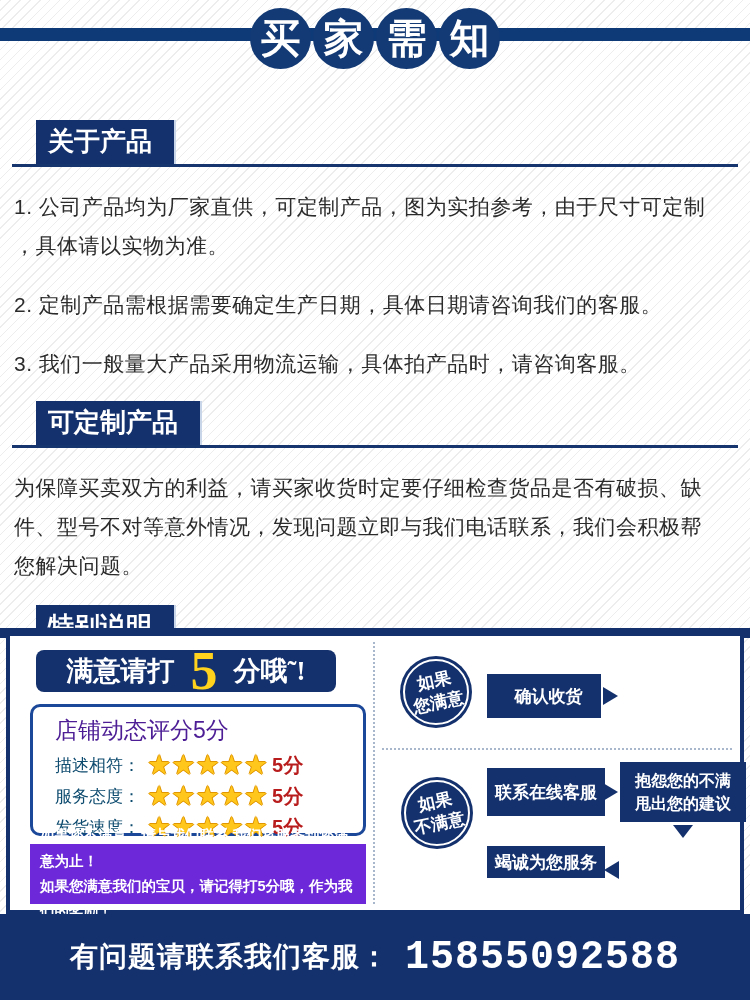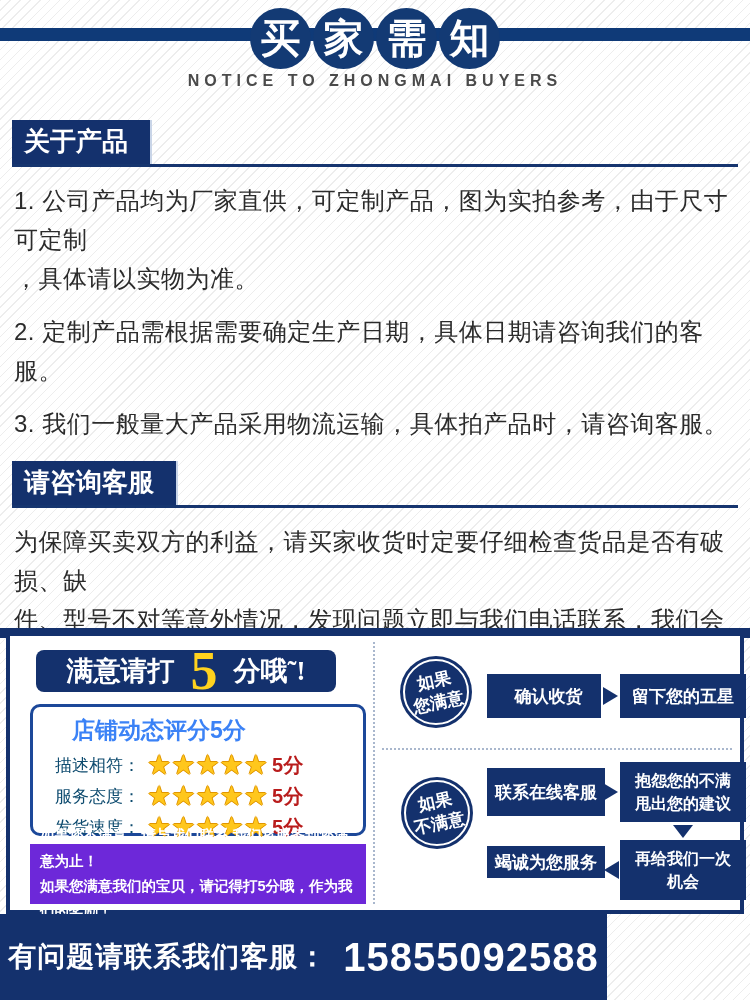--- a/index.html
+++ b/index.html
@@ -14,40 +14,40 @@
   .hdr { position:relative; height:106px; }
   .hdr-bar { position:absolute; top:28px; left:0; width:100%; height:13px; background:#0f3a78; }
   .hdr-circles { position:absolute; top:8px; left:0; width:100%; display:flex; justify-content:center; gap:2px; }
   .hdr-circle { width:61px; height:61px; border-radius:50%; background:#133a74; color:#fff;
     display:flex; align-items:center; justify-content:center; font-size:40px; font-weight:bold; }
   .hdr-sub { position:absolute; top:72px; width:100%; text-align:center;
     font-size:16px; font-weight:600; letter-spacing:5px; color:#4a4a4a; }
   
   .section-head { margin:0 12px; border-bottom:3px solid #16356f; }
   .section-title { display:inline-block; background:#14316d; color:#fff; font-size:26px; font-weight:bold;
-    padding:4px 22px 5px 12px; box-shadow:2px 0 0 #c9d5e8; }
-  .section-body { margin:14px 14px 0 14px; font-size:24px; line-height:39px; letter-spacing:0.5px;
+    padding:4px 22px 5px 12px; box-shadow:2px 0 0 #c9d5e8;margin-left:24px; }
+  .section-body { margin:20px 14px 0 14px; font-size:21px; line-height:39px; letter-spacing:0.5px;
     color:#2b2b2b; white-space:pre-line; }
   .gap14 { height:14px; } .gap18 { height:18px; } .gap20 { height:20px; }
   
   .panel-strip { position:absolute; top:628px; left:0; width:750px; height:10px; background:#14316d; }
   .panel { position:absolute; top:636px; left:6px; width:738px; height:278px; background:#fff;
     border:4px solid #14316d; border-top:none; }
   .panel > * { position:absolute; }
   .vdots { left:363px; top:6px; bottom:6px; border-left:2px dotted #a9b7cd; }
   .hdots { left:372px; right:8px; top:112px; border-top:2px dotted #a9b7cd; }
   
   .banner { left:26px; top:14px; width:300px; height:42px; background:#14316d; border-radius:8px;
     display:flex; align-items:center; justify-content:center; color:#fff;font-family:Liberation Serif, serif; }
   .banner-prefix { font-size:27px; font-weight:bold; }
   .banner-score { font-size:54px; font-weight:bold; color:#ffd21e; margin:0 16px; line-height:40px; }
   .banner-suffix { font-size:27px; font-weight:bold; }
   .scorebox { left:20px; top:68px; width:336px; height:132px; border:3px solid #1c4899; border-radius:10px;
     background:#fff; padding:8px 0 0 22px; }
-  .scorebox-title { font-size:23px; font-weight:bold; color:#3b82f6; margin-bottom:4px;margin-left:17px; }
+  .scorebox-title { font-size:23px; font-weight:normal; color:#4c1d95; margin-bottom:4px; }
   .score-row { display:flex; align-items:center; height:31px; }
   .score-label { font-size:17px; color:#0c4a6e; width:92px; }
   .stars { font-size:27px; line-height:27px; color:#ffc71c; letter-spacing:0px;
     text-shadow:0 1px 0 #e09600, 0 -1px 0 #e09600, 1px 0 0 #e09600, -1px 0 0 #e09600; margin-right:4px; }
   .score-val { font-size:20px; font-weight:bold; color:#b91c1c; }
   .notebox { left:20px; top:208px; width:336px; height:60px; background:#6d28d9; color:#fff;
     font-size:14.5px; font-weight:bold; line-height:1.75; white-space:pre-line;
     display:flex; align-items:center; padding:0 10px; }
   
   .flow-circle { width:72px; height:72px; border-radius:50%; background:#14316d; color:#fff;
@@ -66,51 +66,50 @@
   .b6 { left:477px; top:210px; width:118px; height:32px; font-size:17px; }
   .arr-r { width:0; height:0; border-top:9px solid transparent; border-bottom:9px solid transparent;
     border-left:15px solid #14316d; }
   .arr-l { width:0; height:0; border-top:9px solid transparent; border-bottom:9px solid transparent;
     border-right:15px solid #14316d; }
   .arr-d { width:0; height:0; border-left:10px solid transparent; border-right:10px solid transparent;
     border-top:13px solid #14316d; }
   .a1 { left:593px; top:51px; } .a2 { left:593px; top:147px; }
   .a3 { left:663px; top:189px; } .a4 { left:594px; top:225px; }
   
-  .footer { position:absolute; left:0; top:914px; width:607px; height:86px; background:#14316d;
-    display:flex; align-items:center; justify-content:center; gap:16px; color:#fff; }
+  .footer { position:absolute; left:0; top:914px; width:750px; height:86px; background:#14316d;
+    display:flex; align-items:center; justify-content:center; gap:16px; color:#fff;font-family:Liberation Mono, monospace; }
   .footer-label { font-size:28px; font-weight:bold; letter-spacing:1px; }
   .footer-phone { font-size:40px; font-weight:bold; letter-spacing:1px; }
 </style>
 </head>
 <body>
 
 <div class="hdr">
   <div class="hdr-bar"></div>
   <div class="hdr-circles">
     <div class="hdr-circle">买</div>
     <div class="hdr-circle">家</div>
     <div class="hdr-circle">需</div>
     <div class="hdr-circle">知</div>
   </div>
-  <div class="hdr-sub">NOTICE TO ZHONGMAI BUYERS</div>
 </div>
 
 <div class="gap14"></div>
 <div class="section-head">
   <span class="section-title">关于产品</span>
 </div>
 <div class="section-body">1. 公司产品均为厂家直供，可定制产品，图为实拍参考，由于尺寸可定制
 ，具体请以实物为准。</div>
 <div class="section-body">2. 定制产品需根据需要确定生产日期，具体日期请咨询我们的客服。</div>
 <div class="section-body">3. 我们一般量大产品采用物流运输，具体拍产品时，请咨询客服。</div>
 
 <div class="gap18"></div>
 <div class="section-head">
-  <span class="section-title">请咨询客服</span>
+  <span class="section-title">可定制产品</span>
 </div>
 <div class="section-body">为保障买卖双方的利益，请买家收货时定要仔细检查货品是否有破损、缺
 件、型号不对等意外情况，发现问题立即与我们电话联系，我们会积极帮
 您解决问题。</div>
 
 <div class="gap20"></div>
 <div class="section-head">
   <span class="section-title">特别说明</span>
 </div>
 <div class="section-body">产品标注的运费并非实际运费，运费根据客户的购买数量，运送地区及选
@@ -150,33 +149,30 @@
     <span>如果您不满意，请与我们联系.我们将服务到您满意为止！
 如果您满意我们的宝贝，请记得打5分哦，作为我们的奖励！</span>
   </div>
 
   <div class="flow-circle c1">
     <span>如果
 您满意</span>
   </div>
   <div class="flow-box b1">确认收货</div>
   <div class="arr-r a1"></div>
-  <div class="flow-box b2">留下您的五星</div>
 
   <div class="flow-circle c2">
     <span>如果
 不满意</span>
   </div>
   <div class="flow-box b3">联系在线客服</div>
   <div class="arr-r a2"></div>
   <div class="flow-box b4">抱怨您的不满
 甩出您的建议</div>
   <div class="arr-d a3"></div>
-  <div class="flow-box b5">再给我们一次
-机会</div>
   <div class="arr-l a4"></div>
   <div class="flow-box b6">竭诚为您服务</div>
 </div>
 
 <div class="footer">
   <span class="footer-label">有问题请联系我们客服：</span>
   <span class="footer-phone">15855092588</span>
 </div>
 
 </body></html>

